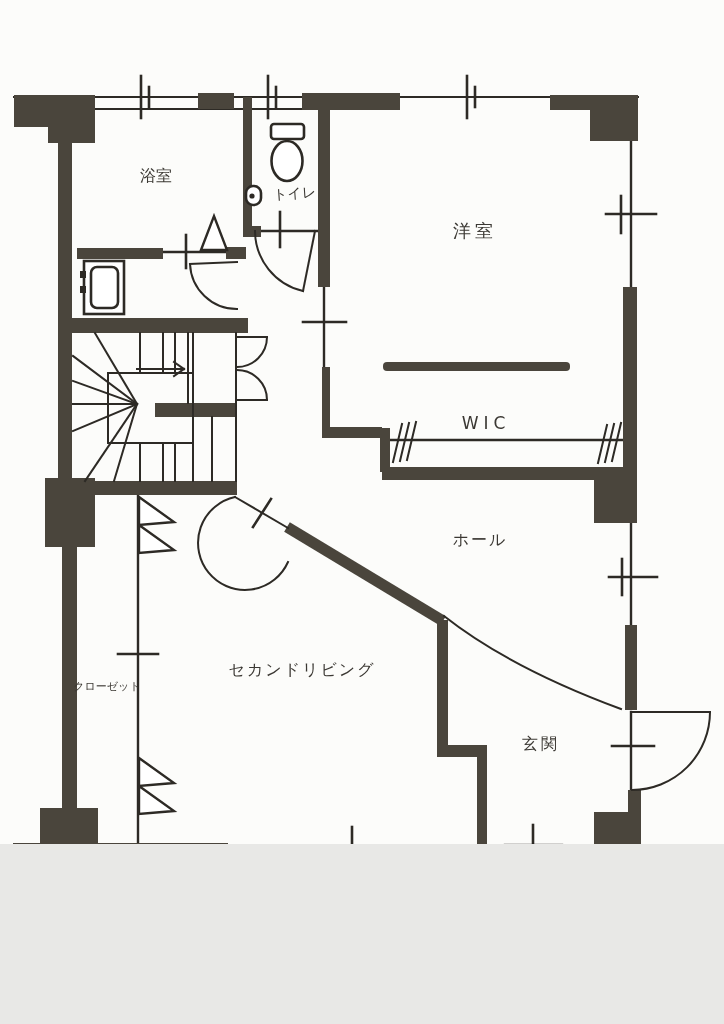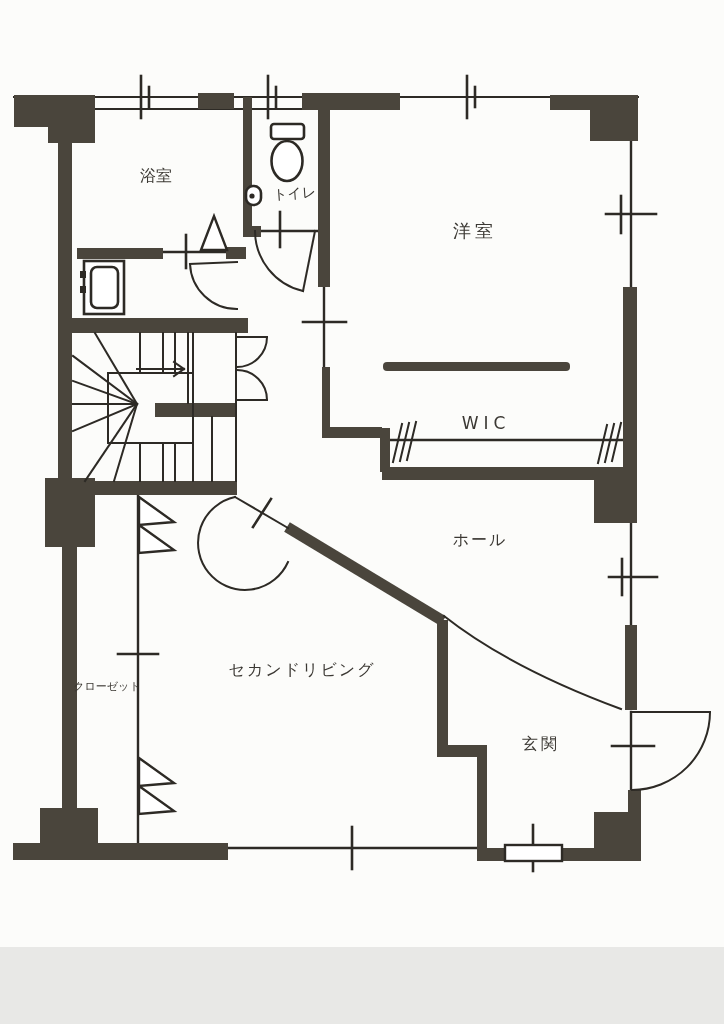--- a/index.html
+++ b/index.html
@@ -1,20 +1,20 @@
 <!DOCTYPE html>
 <html style="--wall: #4a453c; --line: #2d2a25; --background: #fcfcfa; --text: #3b3833;"><head>
 <meta charset="utf-8">
 <style>
   :root{
     --wall:#4a453c; --line:#2d2a25; --background:#fcfcfa; --text:#3b3833;
   }
   html,body{margin:0;padding:0;background:#e8e8e6;}
   .page{
-    position:relative;width:724px;height:947px;background:var(--background);
+    position:relative;width:724px;height:844px;background:var(--background);
     margin:0 auto;overflow:hidden;
     font-family:"DejaVu Sans","Liberation Sans",sans-serif;
   }
   svg{display:block}
   .wall{fill:var(--wall);stroke:none}
   .wallln{stroke:var(--wall);fill:none}
   .ln{stroke:var(--line);fill:none;stroke-width:2.4;stroke-linecap:square}
   .lnthin{stroke:var(--line);fill:none;stroke-width:2;stroke-linecap:square}
   .tick{stroke:var(--line);fill:none;stroke-width:2.6;stroke-linecap:square}
   .sym{fill:#ffffff;stroke:var(--line);stroke-width:2.4;stroke-linejoin:miter}

